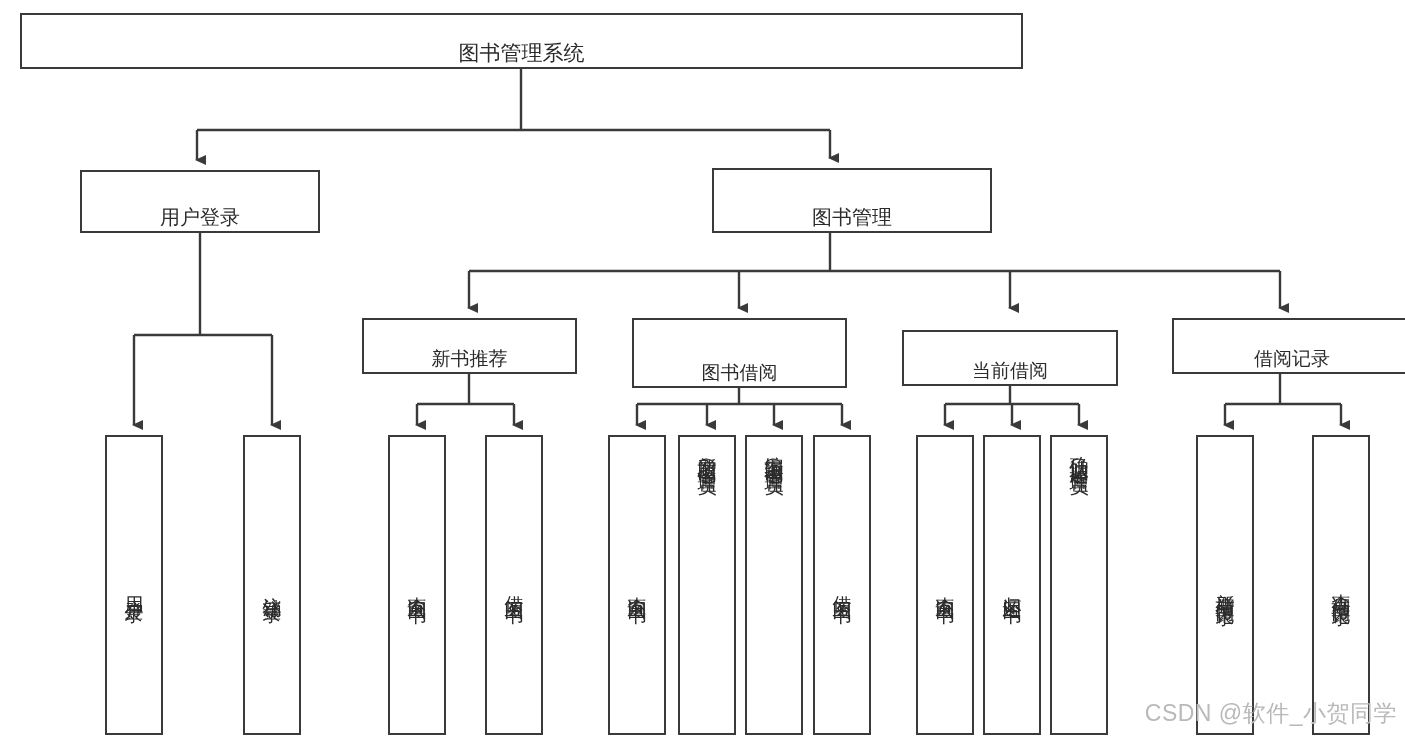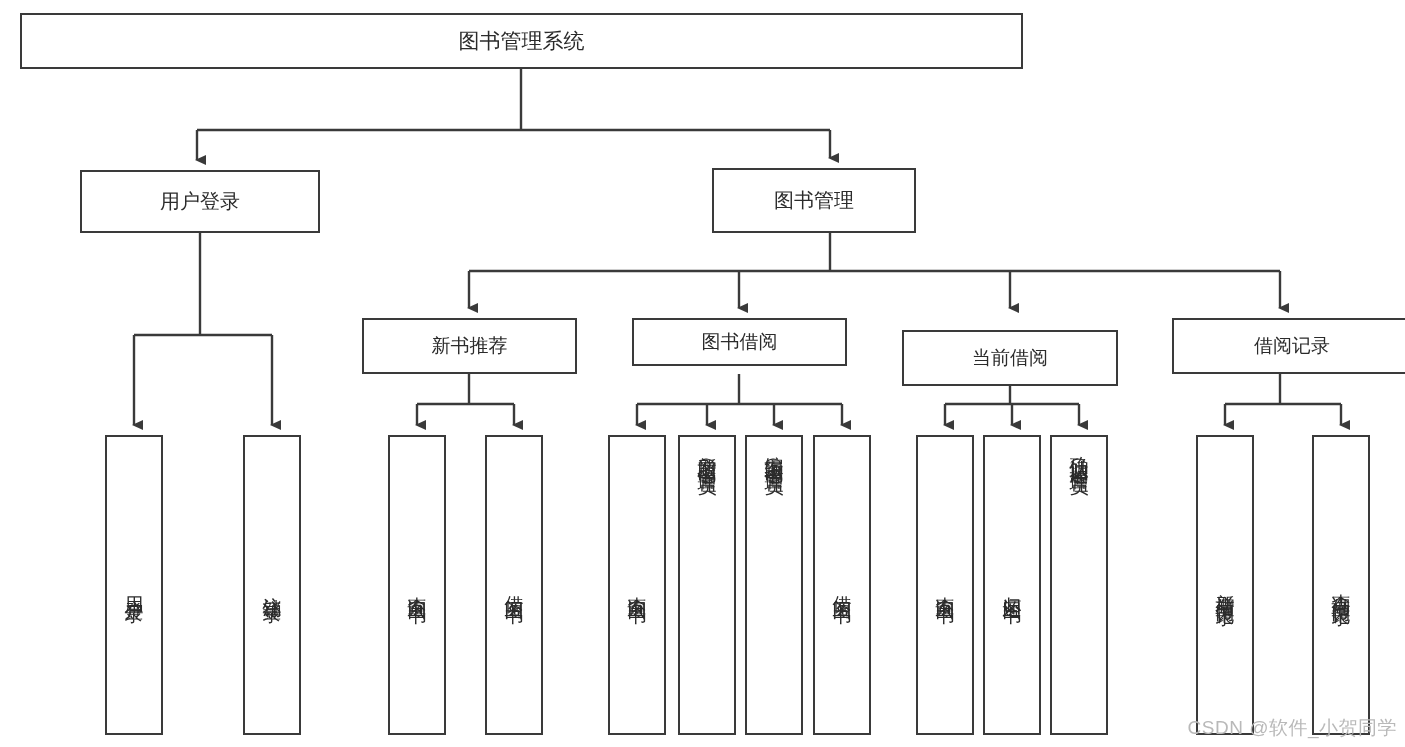--- a/index.html
+++ b/index.html
@@ -25,21 +25,21 @@
     width: 1405px;
     height: 747px;
     pointer-events: none;
   }
   .node {
     position: absolute;
     box-sizing: border-box;
     border: 2px solid #3a3a3a;
     background: #ffffff;
     display: flex;
-    align-items: center;
+    align-items: flex-end;
     justify-content: center;
     color: #2b2b2b;
   }
   .node.root {
     font-size: 21px;
   }
   .node.level2 {
     font-size: 20px;
   }
   .node.level3 {
@@ -54,22 +54,22 @@
   .vtext {
     writing-mode: vertical-rl;
     text-orientation: upright;
     letter-spacing: 3px;
     line-height: 1.05;
     white-space: nowrap;
   }
   .watermark {
     position: absolute;
     right: 8px;
-    bottom: 6px;
-    font-size: 19px;
+    bottom: 18px;
+    font-size: 23px;
     color: #b9b9b9;
     letter-spacing: 0.5px;
     white-space: nowrap;
   }
 </style>
 </head>
 <body>
 
 <div id="canvas">
 
@@ -123,28 +123,28 @@
     </g>
   </svg>
 
   <div class="node root" style="left:20px; top:13px; width:1003px; height:56px;">
     <span>图书管理系统</span>
   </div>
 
   <div class="node level2" style="left:80px; top:170px; width:240px; height:63px;">
     <span>用户登录</span>
   </div>
-  <div class="node level2" style="left:712px; top:168px; width:204px; height:65px;">
+  <div class="node level2" style="left:712px; top:168px; width:280px; height:65px;">
     <span>图书管理</span>
   </div>
 
   <div class="node level3" style="left:362px; top:318px; width:215px; height:56px;">
     <span>新书推荐</span>
   </div>
-  <div class="node level3" style="left:632px; top:318px; width:215px; height:48px;">
+  <div class="node level3" style="left:632px; top:318px; width:215px; height:70px;">
     <span>图书借阅</span>
   </div>
   <div class="node level3" style="left:902px; top:318px; width:216px; height:56px;margin-top:12px;">
     <span>当前借阅</span>
   </div>
   <div class="node level3" style="left:1172px; top:318px; width:240px; height:56px;">
     <span>借阅记录</span>
   </div>
 
   <div class="node leaf" style="left:105px; top:435px; width:58px; height:300px; align-items:center;">

